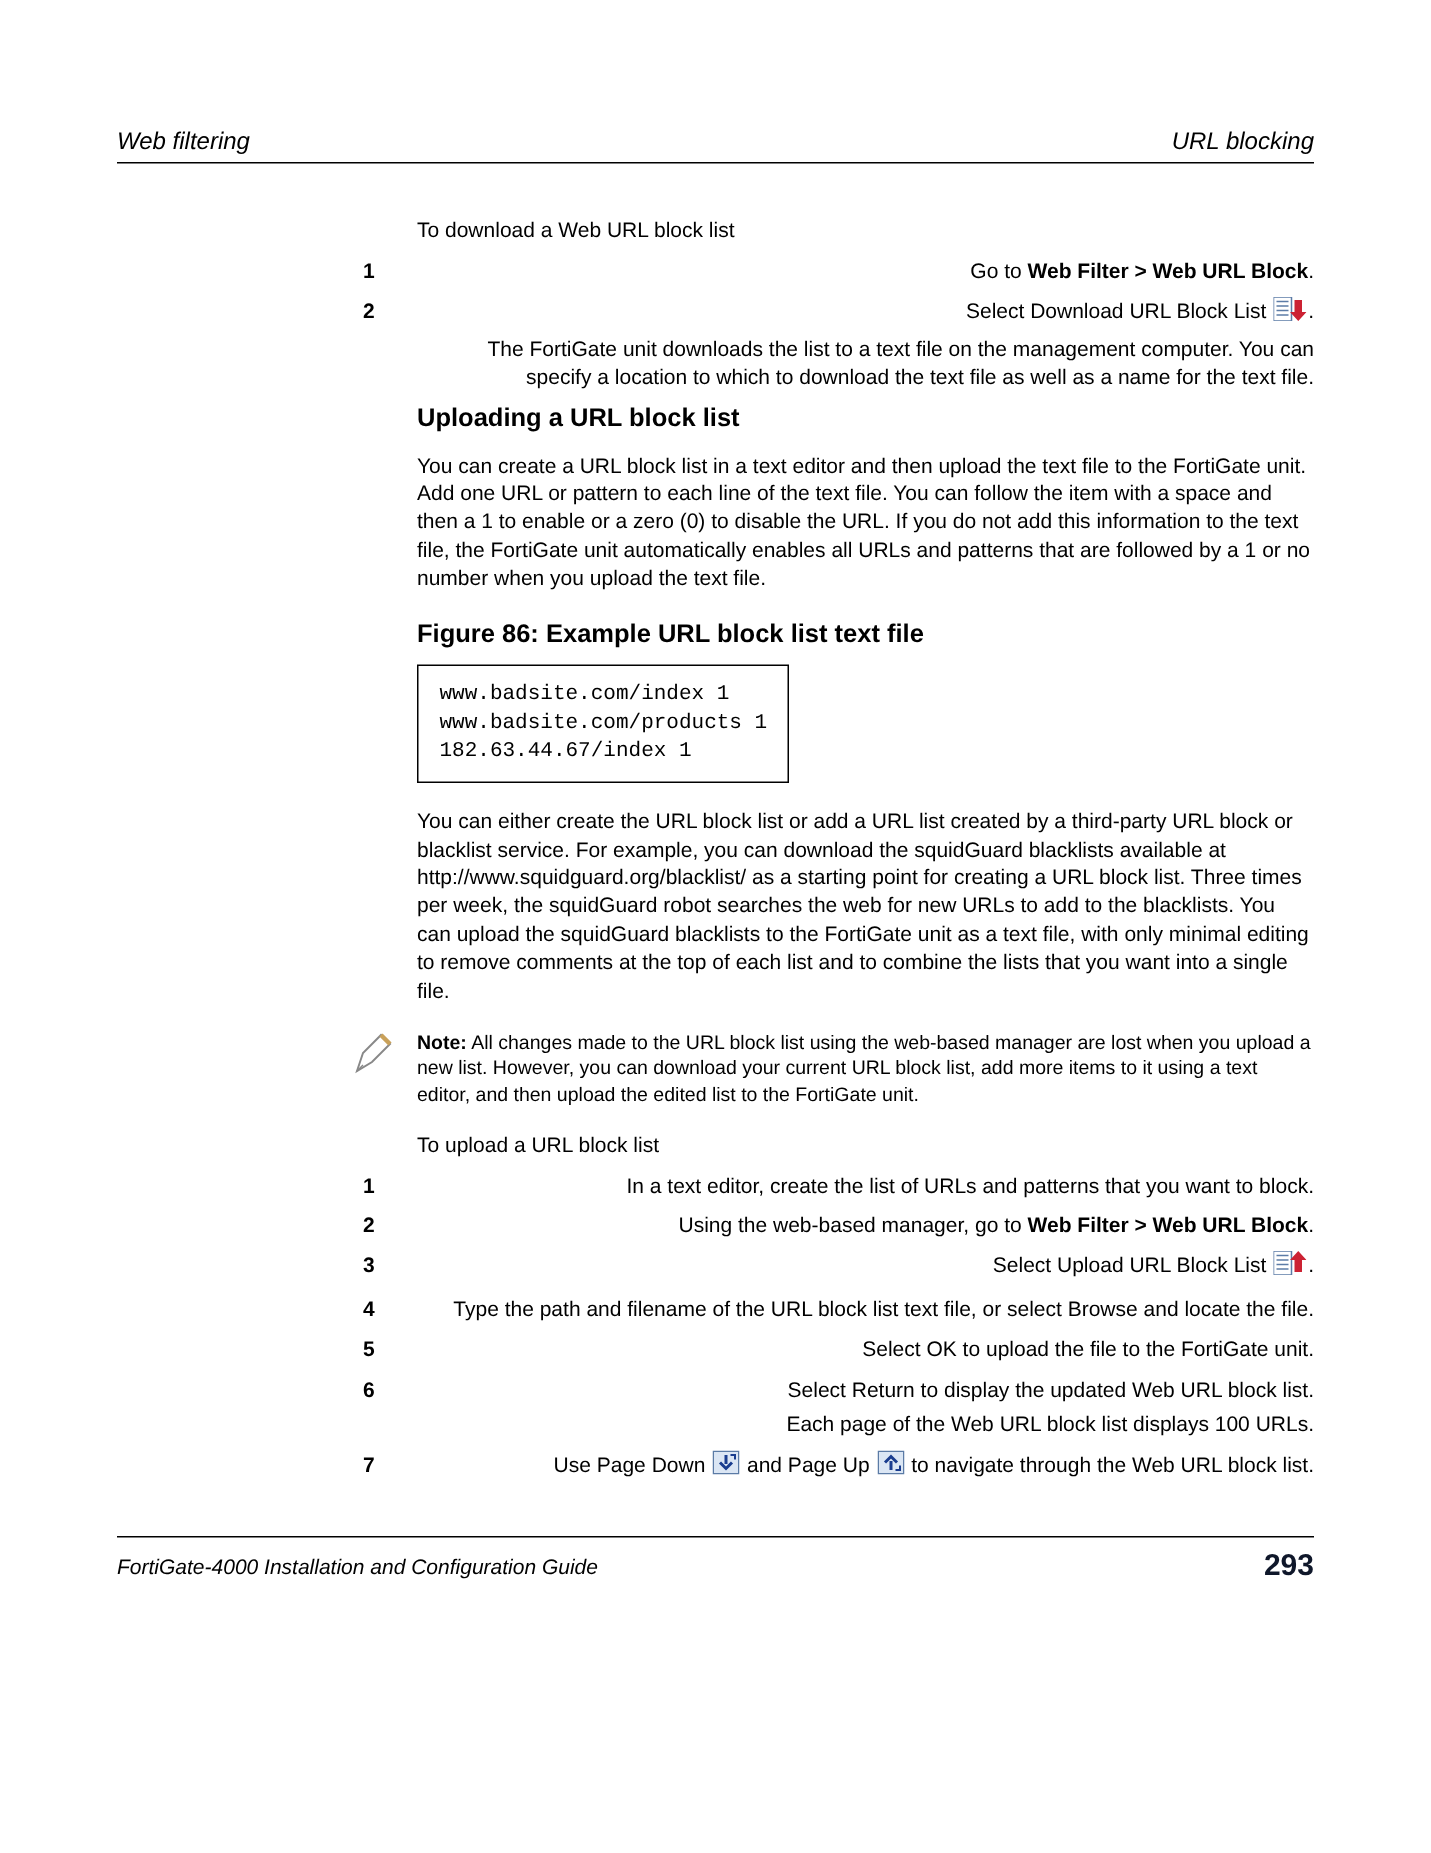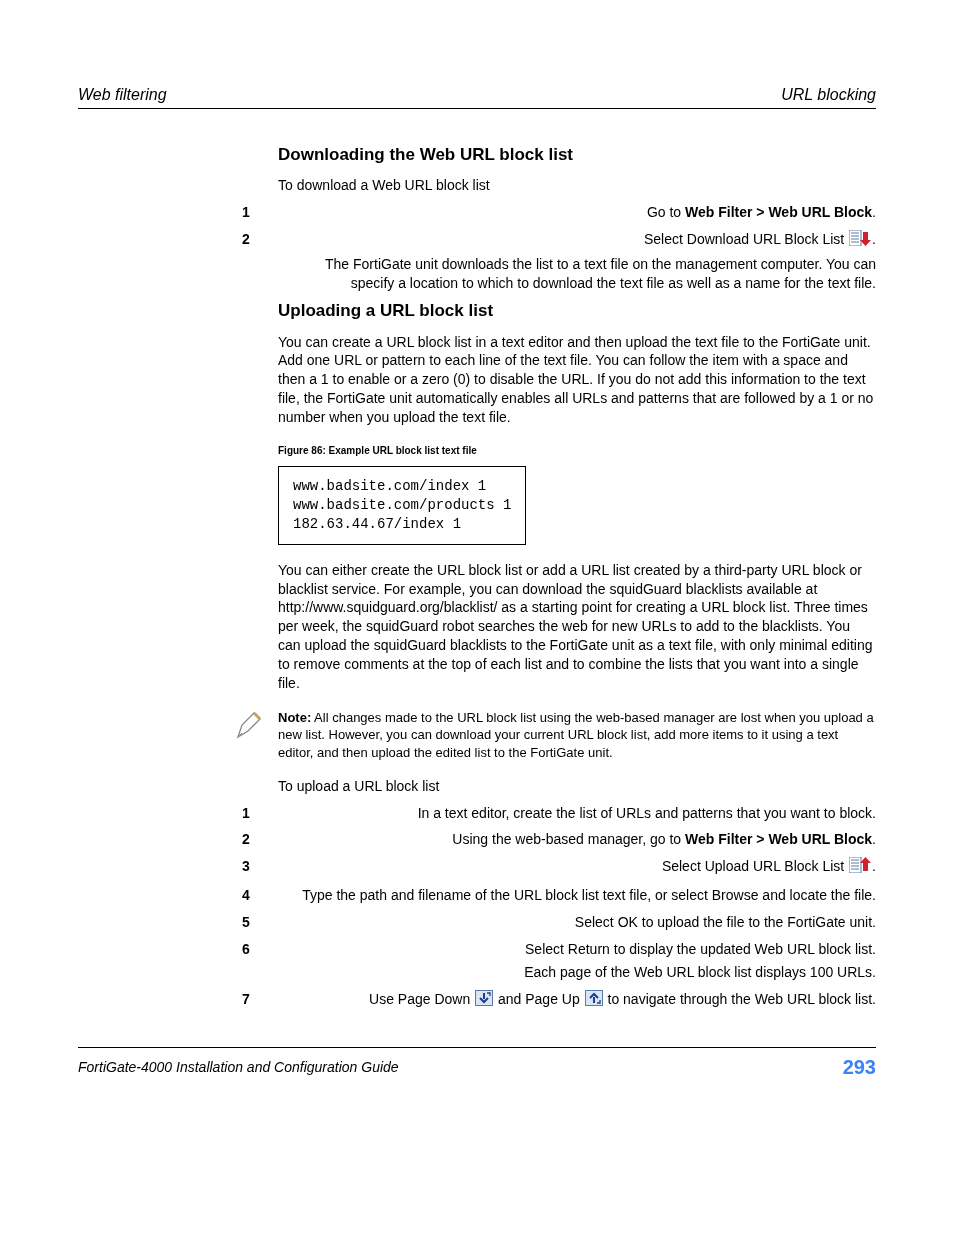--- a/index.html
+++ b/index.html
@@ -57,21 +57,21 @@
   .step-num {
     width: 36px;
     margin-left: -36px;
     font-weight: bold;
     text-align: left;
   }
   .step-body { flex: 1; text-align: right; }
   .step-body .sub { margin-top: 4px; }
   .figure-caption {
     font-weight: bold;
-    font-size: 10px;
+    font-size: 17px;
     margin: 18px 0 10px 0;
   }
   .code-box {
     border: 1px solid #000;
     padding: 10px 14px;
     font-family: "Courier New", monospace;
     font-size: 14px;
     white-space: pre;
     display: inline-block;
     margin-bottom: 16px;
@@ -97,39 +97,38 @@
     display: flex;
     justify-content: space-between;
     align-items: center;
     font-style: italic;
     font-size: 14px;
   }
   .page-num {
     font-style: normal;
     font-weight: bold;
     font-size: 20px;
-    color: #3b82f6;
+    color: #0f172a;
   }
   b { font-weight: bold; }
   .h2-wrap { }
 </style>
 </head>
 <body>
 
 <div class="page">
 
   <div class="header-row">
     <span>Web filtering</span>
     <span>URL blocking</span>
   </div>
   <hr class="rule">
 
   <div class="content">
 
-    <h2 class="section">Downloading the Web URL block list</h2>
 
     <p class="subhead">To download a Web URL block list</p>
 
     <div class="step-row">
       <div class="step-num">1</div>
       <div class="step-body">
         <span>Go to </span><b>Web Filter &gt; Web URL Block</b><span>.</span>
       </div>
     </div>
 

